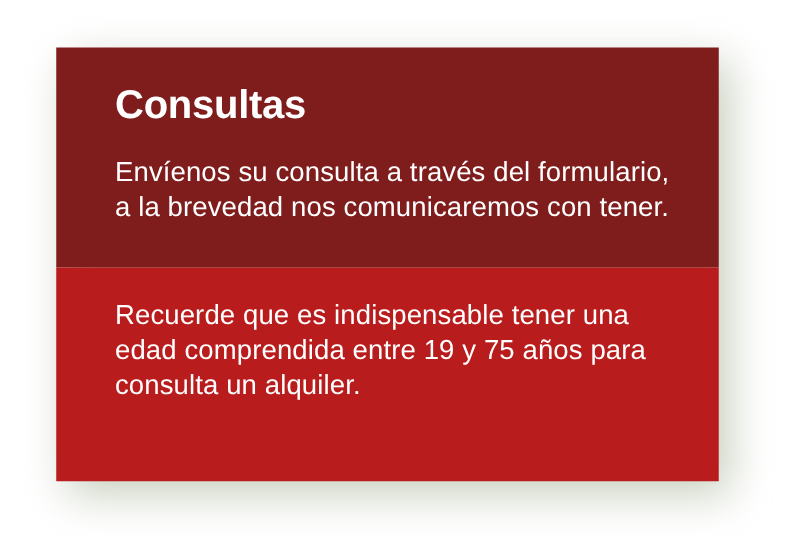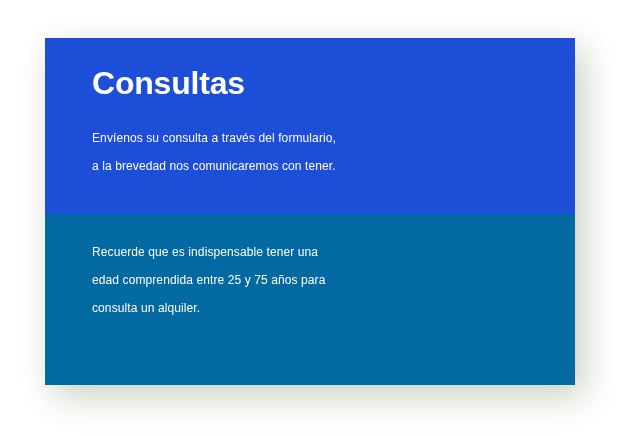--- a/index.html
+++ b/index.html
@@ -41,47 +41,47 @@
     left: 45px;
     top: 38px;
     width: 530px;
     height: 347px;
     z-index: 2;
     display: flex;
     flex-direction: column;
   }
 
   .panel-primary {
-    background: #1d4ed8;
+    background: #7f1d1d;
     height: 176px;
     flex: 0 0 176px;
     box-sizing: border-box;
     padding: 26px 40px 0 47px;
   }
 
   .panel-secondary {
-    background: #0369a1;
+    background: #b91c1c;
     flex: 1 1 auto;
     box-sizing: border-box;
     padding: 24px 34px 0 47px;
   }
 
   .card-title {
     margin: 0;
     color: #ffffff;
     font-size: 32px;
     font-weight: bold;
     line-height: 38px;
     letter-spacing: -0.2px;
   }
 
   .body-text {
     margin: 0;
     color: #ffffff;
-    font-size: 12px;
+    font-size: 22px;
     font-weight: normal;
     line-height: 28px;
     letter-spacing: 0.1px;
   }
 
   .panel-primary .body-text {
     margin-top: 22px;
   }
 
   .body-text .line {
@@ -102,19 +102,19 @@
       <h1 class="card-title">Consultas</h1>
       <p class="body-text">
         <span class="line">Envíenos su consulta a través del formulario,</span>
         <span class="line">a la brevedad nos comunicaremos con tener.</span>
       </p>
     </section>
 
     <section class="panel-secondary">
       <p class="body-text">
         <span class="line">Recuerde que es indispensable tener una</span>
-        <span class="line">edad comprendida entre 25 y 75 años para</span>
+        <span class="line">edad comprendida entre 19 y 75 años para</span>
         <span class="line">consulta un alquiler.</span>
       </p>
     </section>
 
   </div>
 </div>
 
 </body></html>

